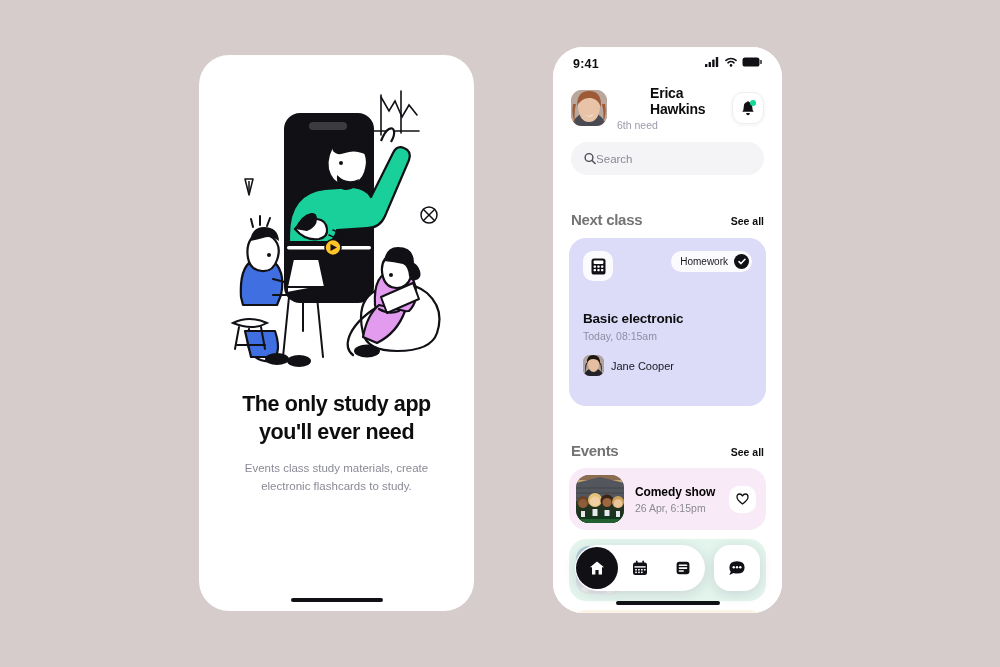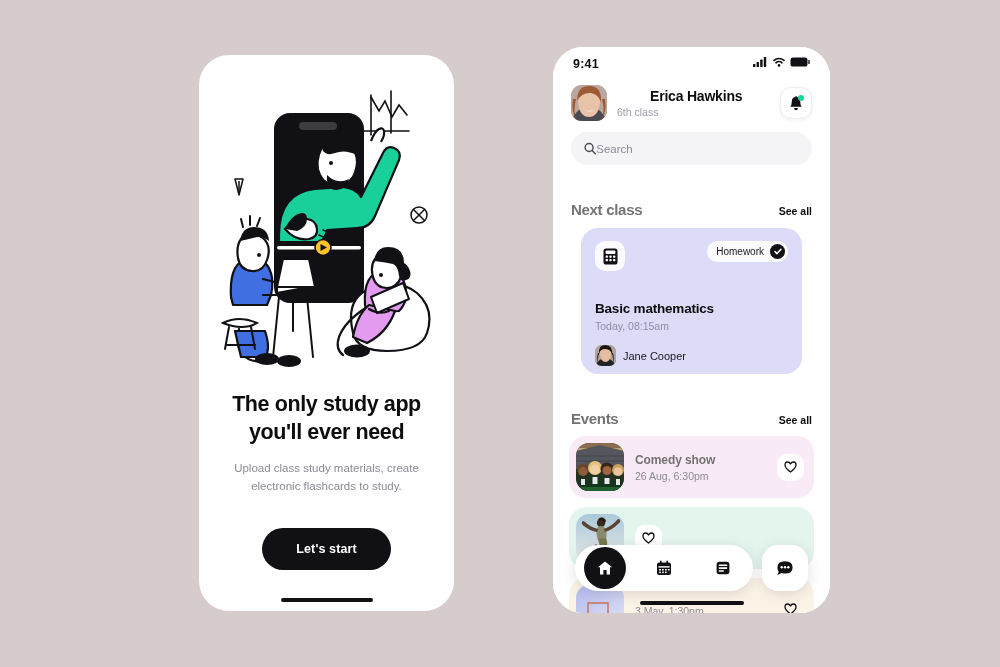--- a/index.html
+++ b/index.html
@@ -11,22 +11,22 @@
   }
   .stage { position: relative; width: 1000px; height: 667px; }
 
   
   .phone {
     position: absolute;
     background: #ffffff;
     border-radius: 30px;
     overflow: hidden;
   }
-  #phone-left  { left: 199px; top: 55px;  width: 255px; height: 556px; }
-  #phone-right { left: 553px; top: 47px;  width: 277px; height: 566px; }
+  #phone-left  { left: 199px; top: 55px;  width: 275px; height: 556px; }
+  #phone-right { left: 553px; top: 47px;  width: 229px; height: 566px; }
 
   
   .onboard {
     width: 100%; height: 100%;
     display: flex; flex-direction: column;
     align-items: center;
     padding: 18px 20px 0;
   }
   .illus-wrap {
     width: 100%; height: 310px;
@@ -115,24 +115,24 @@
 
   .section-head {
     display: flex; align-items: baseline; justify-content: space-between;
     padding: 0 18px; margin-top: 16px;
   }
   .section-title { font-size: 15px; font-weight: 700; color: #737373; letter-spacing: -0.3px; }
   .see-all { font-size: 10.5px; font-weight: 700; color: #0d0d0d; cursor: pointer; margin-top: 24px; }
 
   
   .class-card {
-    margin: 10px 28px 0;
+    margin: 10px 16px 0;
     background: #dcdbf8;
     border-radius: 17px;
-    padding: 13px 14px 8px;
+    padding: 13px 14px 30px;
     position: relative;
     min-height: 143px;
   }
   .class-icon {
     width: 30px; height: 30px; border-radius: 10px;
     background: #fbfbfe;
     display: flex; align-items: center; justify-content: center;
   }
   .badge {
     position: absolute; top: 13px; right: 14px;
@@ -164,21 +164,21 @@
     display: flex; align-items: center;
     padding: 0 10px 0 7px; gap: 11px;
     cursor: pointer;
   }
   .ev-thumb {
     width: 48px; height: 48px; border-radius: 13px;
     overflow: hidden; flex: none; position: relative;
   }
   .ev-thumb svg { display:block; width:100%; height:100%; }
   .ev-body { flex: 1 1 auto; }
-  .ev-title { font-size: 12px; font-weight: 700; color: #737373; letter-spacing:-0.1px; }
+  .ev-title { font-size: 12px; font-weight: 700; color: #000000; letter-spacing:-0.1px; }
   .ev-time { font-size: 10.5px; color: #8a8a96; margin-top: 3px; }
   .ev-fav {
     width: 27px; height: 27px; border-radius: 10px;
     background: #fff;
     display: flex; align-items: center; justify-content: center;
     flex: none; cursor: pointer;
   }
   .ev-fav.plain { background: transparent; }
 
   
@@ -310,22 +310,21 @@
           <path d="M148 224 q-22 14 -28 30 q-4 12 4 18" fill="none" stroke="#111015" stroke-width="2.2" stroke-linecap="round"></path>
           <path d="M150 222 l26 6 q-8 22 -28 32 l-14 -6 q4 -22 16 -32 Z" fill="#e39bf0" stroke="#111015" stroke-width="2.2" stroke-linejoin="round"></path>
           <ellipse cx="138" cy="268" rx="13" ry="6.5" fill="#111015"></ellipse>
 
           <path d="M152 214 l32 -14 l6 16 l-32 14 Z" fill="#fff" stroke="#111015" stroke-width="2" stroke-linejoin="round"></path>
           <path d="M150 226 q10 6 20 2" fill="none" stroke="#111015" stroke-width="2.2" stroke-linecap="round"></path>
         </svg>
       </div>
 
       <div class="headline">The only study app you'll  ever need</div>
-      <div class="subcopy">Upload class study materials, create electronic flashcards to study.</div>
-      <button class="cta">Let's start</button>
+      <div class="subcopy">Events class study materials, create electronic flashcards to study.</div>
     </div>
     <div class="home-indicator"></div>
   </div>
 
   <div class="phone" id="phone-right">
     <div class="app">
 
       <div class="statusbar">
         <div class="status-time">9:41</div>
         <div class="status-icons">
@@ -354,21 +353,21 @@
             <path d="M0 36 q6 -14 18 -14 q12 0 18 14 Z" fill="#4a4a52"></path>
             <path d="M7 18 q-2 -16 11 -16 q13 0 11 16 q-2 14 -11 14 q-9 0 -11 -14 Z" fill="#e8c3a8"></path>
             <path d="M6 16 q0 -15 12 -15 q13 0 12 16 q-3 -8 -10 -9 q-9 -1 -14 8 Z" fill="#9d5a34"></path>
             <path d="M5 14 q-3 12 0 20 q-5 -8 -3 -20 Z" fill="#9d5a34"></path>
             <path d="M31 14 q3 12 0 20 q5 -8 3 -20 Z" fill="#9d5a34"></path>
             <path d="M13 24 q5 4 10 0 q-4 5 -10 0 Z" fill="#fff"></path>
           </svg>
         </div>
         <div class="pinfo">
           <div class="pname">Erica Hawkins</div>
-          <div class="pgrade">6th class</div>
+          <div class="pgrade">6th need</div>
         </div>
         <div class="bell-btn">
           <svg width="14" height="15" viewBox="0 0 14 15">
             <path d="M7 1 q4.2 0 4.2 4.6 q0 3.6 1.5 5.2 l-11.4 0 q1.5 -1.6 1.5 -5.2 Q2.8 1 7 1 Z" fill="#111015"></path>
             <rect x="6.3" y="0" width="1.4" height="2" rx="0.7" fill="#111015"></rect>
             <path d="M5.2 12 q0 2.3 1.8 2.3 q1.8 0 1.8 -2.3 Z" fill="#111015"></path>
           </svg>
           <div class="bell-dot"></div>
         </div>
       </div>
@@ -404,21 +403,21 @@
 
         <div class="badge">
           <span class="badge-text">Homework</span>
           <span class="badge-check">
             <svg width="8" height="7" viewBox="0 0 8 7">
               <path d="M1 3.6 L3 5.6 L7 1.2" fill="none" stroke="#fff" stroke-width="1.5" stroke-linecap="round" stroke-linejoin="round"></path>
             </svg>
           </span>
         </div>
 
-        <div class="class-name">Basic mathematics</div>
+        <div class="class-name">Basic electronic</div>
         <div class="class-time">Today, 08:15am</div>
 
         <div class="teacher">
           <div class="teacher-av">
             <svg viewBox="0 0 21 21">
               <rect width="21" height="21" fill="#b0a49c"></rect>
               <path d="M0 21 q4 -8 10.5 -8 q6.5 0 10.5 8 Z" fill="#23232b"></path>
               <path d="M5 10 q-1 -9 5.5 -9 q6.5 0 5.5 9 q-1 7 -5.5 7 q-4.5 0 -5.5 -7 Z" fill="#e6bd9e"></path>
               <path d="M4 9 q-1 -9 6.5 -9 q7.5 0 6.5 10 q-1 -6 -6.5 -6 q-5.5 0 -6.5 5 Z" fill="#1d1712"></path>
               <path d="M4 8 q-2 7 0 12 q-3 -6 -1 -12 Z" fill="#1d1712"></path>
@@ -472,21 +471,21 @@
                 <circle cx="42" cy="27" r="6" fill="#c9a05c"></circle>
                 <circle cx="42" cy="28.5" r="4.3" fill="#e9c49c"></circle>
                 <path d="M36 48 q0 -12 6 -12 q6 0 6 12 Z" fill="#16351d"></path>
                 <path d="M40 36 h4 v6 h-4 Z" fill="#e8e8ec"></path>
               </g>
               <rect y="44" width="48" height="4" fill="#23602f"></rect>
             </svg>
           </div>
           <div class="ev-body">
             <div class="ev-title">Comedy show</div>
-            <div class="ev-time">26 Aug, 6:30pm</div>
+            <div class="ev-time">26 Apr, 6:15pm</div>
           </div>
           <div class="ev-fav">
             <svg width="13" height="12" viewBox="0 0 13 12">
               <path d="M6.5 11 Q1 7.2 1 4.1 Q1 1 3.5 1 Q5.6 1 6.5 3 Q7.4 1 9.5 1 Q12 1 12 4.1 Q12 7.2 6.5 11 Z" fill="none" stroke="#111015" stroke-width="1.3" stroke-linejoin="round"></path>
             </svg>
           </div>
         </div>
 
         <div class="event" style="background:#e4f5ee">
           <div class="ev-thumb">

